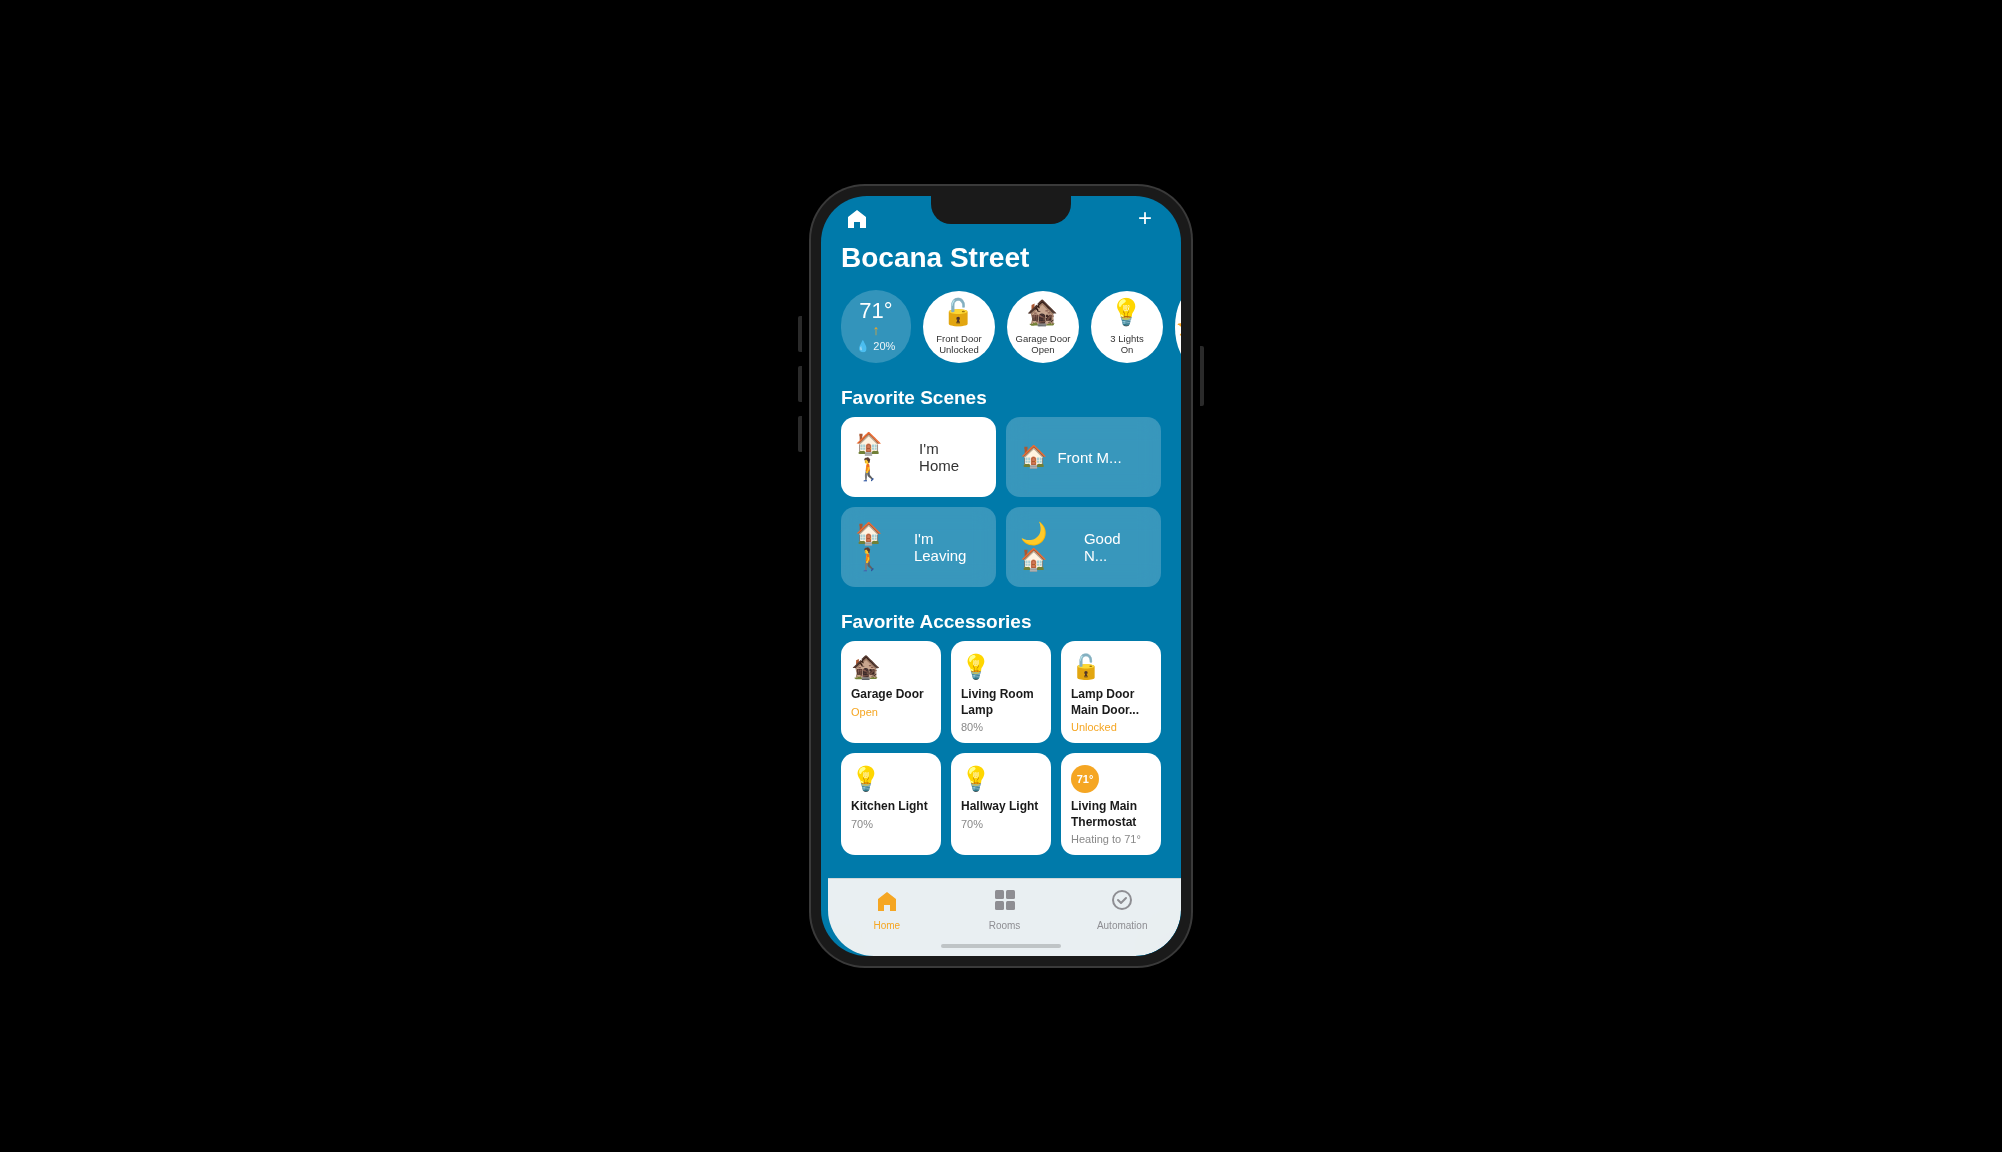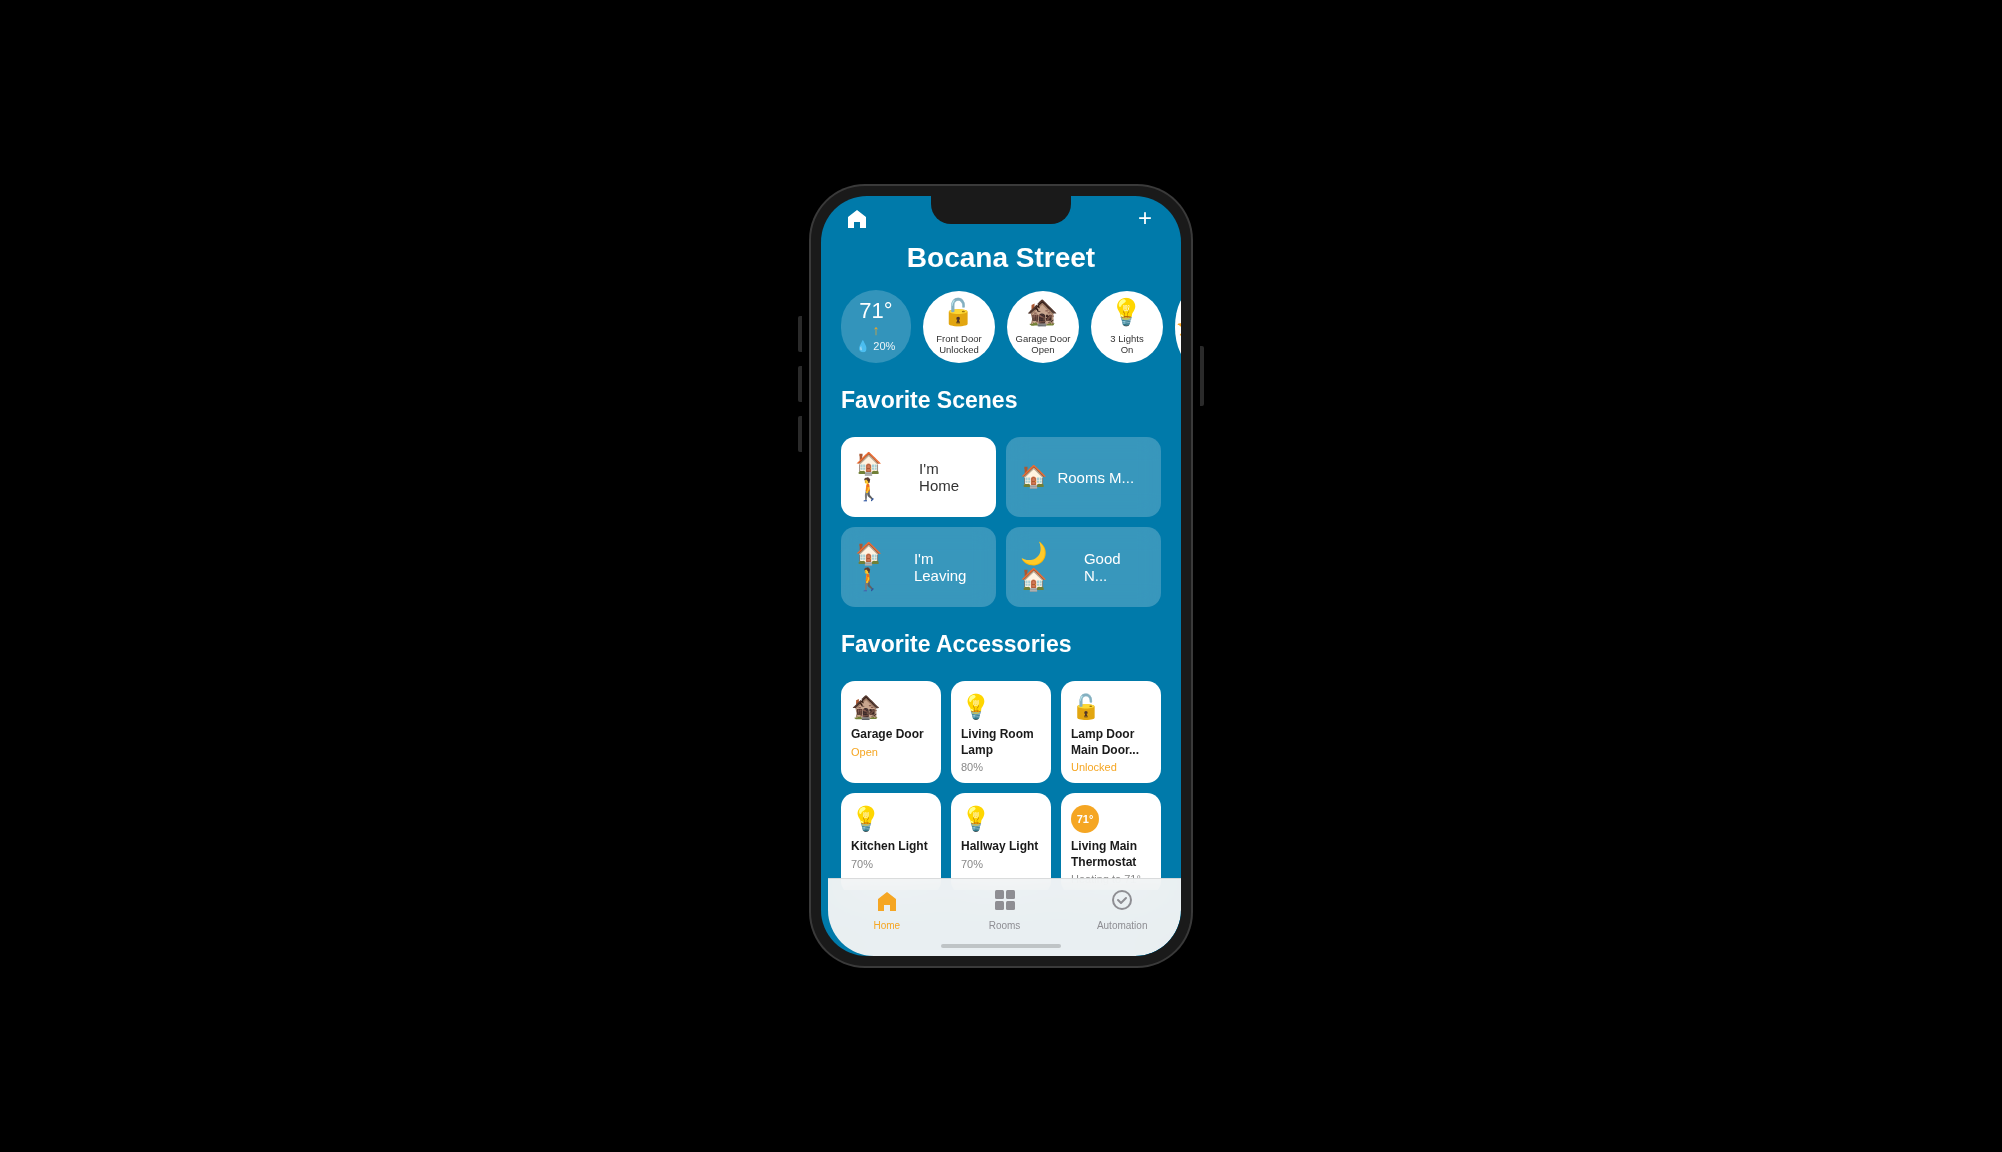--- a/index.html
+++ b/index.html
@@ -164,21 +164,20 @@
       font-size: 24px;
       font-weight: 300;
     }
 
     
     .page-title {
       color: white;
       font-size: 28px;
       font-weight: 700;
       padding: 0 20px 16px;
-      text-align: center;
     }
 
     
     .scroll-area {
       height: calc(100% - 160px);
       overflow-y: auto;
       overflow-x: hidden;
       scrollbar-width: none;
     }
     .scroll-area::-webkit-scrollbar { display: none; }
@@ -238,23 +237,23 @@
       text-align: center;
       margin-top: 8px;
       font-weight: 500;
       line-height: 1.2;
       padding: 0 4px;
     }
 
     
     .section-header {
       color: white;
-      font-size: 23px;
+      font-size: 19px;
       font-weight: 600;
-      padding: 4px 20px 23px;
+      padding: 4px 20px 8px;
     }
 
     
     .scenes-grid {
       display: grid;
       grid-template-columns: 1fr 1fr;
       gap: 10px;
       padding: 0 20px 20px;
     }
 
@@ -422,21 +421,21 @@
 
       <div class="scenes-grid">
 
         <div class="scene-btn light">
           <span class="scene-icon">🏠🚶</span>
           <span class="scene-label">I'm Home</span>
         </div>
 
         <div class="scene-btn">
           <span class="scene-icon">🏠</span>
-          <span class="scene-label">Rooms M...</span>
+          <span class="scene-label">Front M...</span>
         </div>
 
         <div class="scene-btn">
           <span class="scene-icon">🏠🚶</span>
           <span class="scene-label">I'm Leaving</span>
         </div>
 
         <div class="scene-btn">
           <span class="scene-icon">🌙🏠</span>
           <span class="scene-label">Good N...</span>

